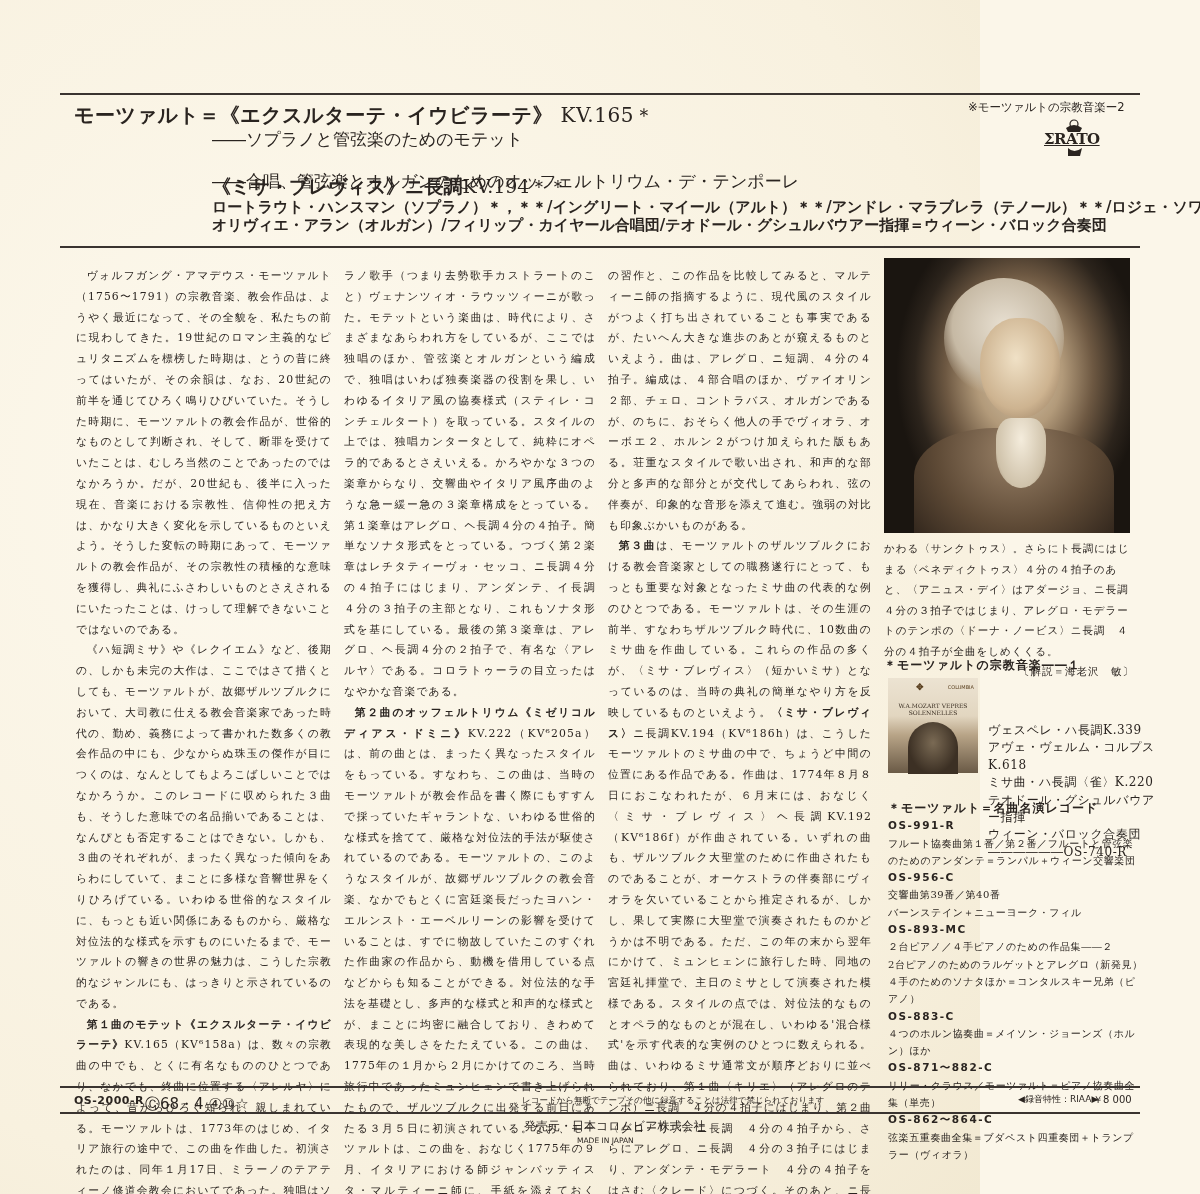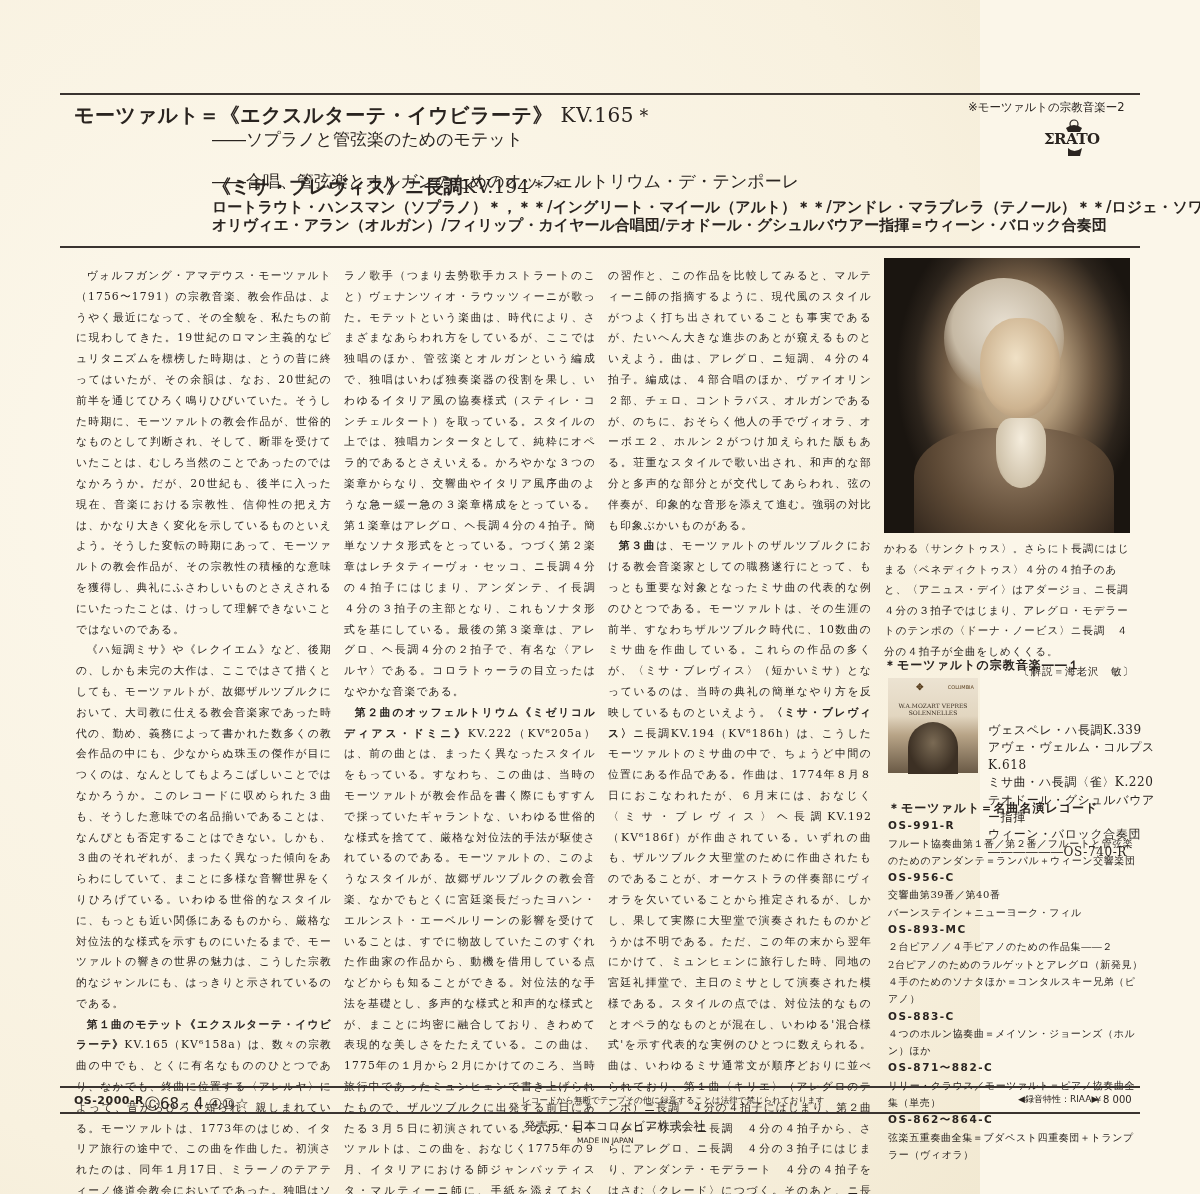--- a/index.html
+++ b/index.html
@@ -31,21 +31,21 @@
   .credits {
     position:absolute; left:212px; font-family:"DejaVu Sans", sans-serif; font-weight:bold; font-size:15px; white-space:nowrap;
   }
   .series-tag {
     position:absolute; left:968px; top:100px; font-family:"DejaVu Sans", sans-serif; font-size:11.5px; white-space:nowrap;
   }
   .logo {
     position:absolute; left:1038px; top:118px; width:72px; height:38px;
   }
   .logo .txt {
-    position:absolute; left:6px; top:12px; font-family:"DejaVu Serif", serif; font-weight:bold; font-size:15px; letter-spacing:-0.5px;
+    position:absolute; left:6px; top:12px; font-family:"DejaVu Serif", serif; font-weight:bold; font-size:15px; letter-spacing:-0.5px;text-decoration:underline;
   }
   .col {
     position:absolute; top:266px; font-size:10.8px; line-height:20.8px; text-align:justify;
     letter-spacing:1.1px;
   }
   .col p { margin:0; text-indent:1em; }
   .col p.cont { text-indent:0; }
   .col b { font-family:"DejaVu Sans", sans-serif; }
   .portrait {
     position:absolute; left:884px; top:258px; width:246px; height:275px;

